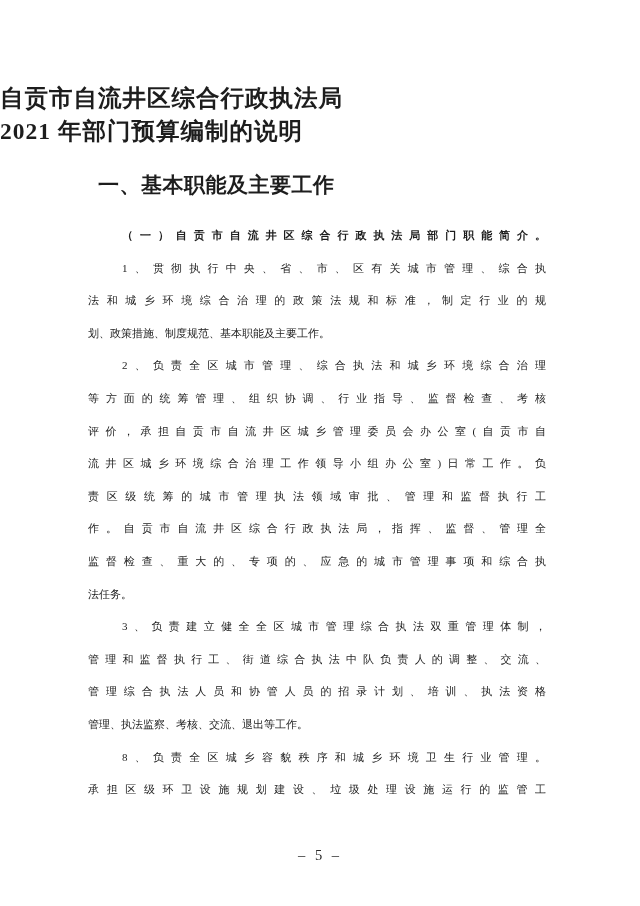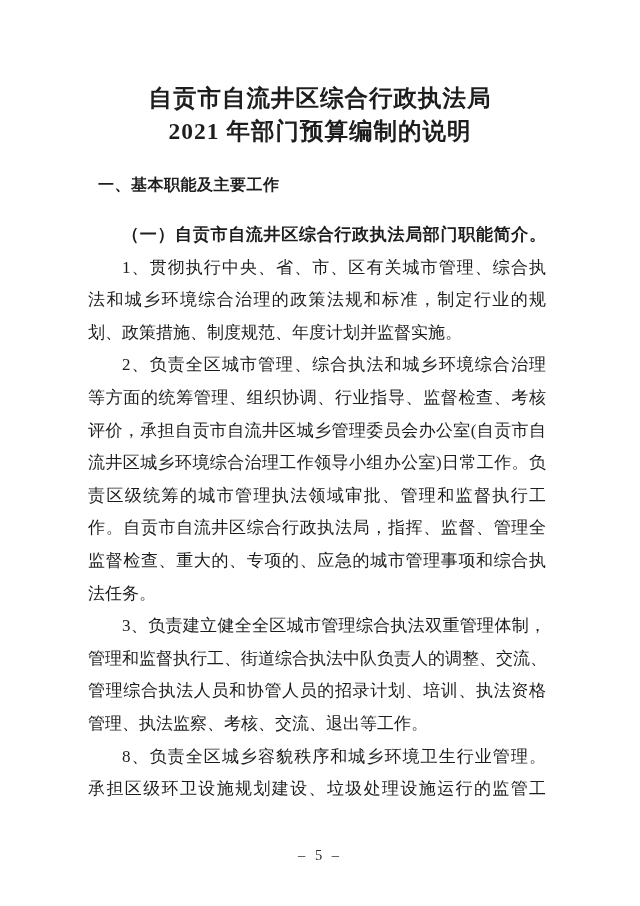--- a/index.html
+++ b/index.html
@@ -7,38 +7,37 @@
     position: relative;
     width: 640px;
     height: 906px;
     background: #ffffff;
     color: #1d1d1d;
     font-family: "Liberation Serif", "DejaVu Serif", serif;
     overflow: hidden;
   }
   .title-block {
     padding-top: 82px;
-    text-align: center;
     font-weight: bold;
     font-size: 23.5px;
     line-height: 33px;
     letter-spacing: 1px;
   }
   .section-heading {
     margin: 26px 0 0 98px;
     font-family: "Liberation Sans", "DejaVu Sans", sans-serif;
     font-weight: bold;
-    font-size: 16px;
+    font-size: 21px;
     line-height: 21px;
     letter-spacing: 0.5px;
   }
   .body-block {
     margin: 24px 12px 0 88px;
     width: 458px;
-    font-size: 17px;
+    font-size: 11px;
   }
   .line {
     height: 32.6px;
     line-height: 32.6px;
     text-align: justify;
     text-align-last: justify;
     white-space: nowrap;
   }
   .line.last { text-align-last: left; }
   .line.indent { padding-left: 34px; }
@@ -63,21 +62,21 @@
     <div>自贡市自流井区综合行政执法局</div>
     <div>2021 年部门预算编制的说明</div>
   </div>
 
   <div class="section-heading">一、基本职能及主要工作</div>
 
   <div class="body-block">
       <div class="line indent bold">（一）自贡市自流井区综合行政执法局部门职能简介。</div>
       <div class="line indent">1、贯彻执行中央、省、市、区有关城市管理、综合执</div>
       <div class="line">法和城乡环境综合治理的政策法规和标准，制定行业的规</div>
-      <div class="line last">划、政策措施、制度规范、年度计划并监督实施。</div>
+      <div class="line last">划、政策措施、制度规范、基本职能及主要工作。</div>
       <div class="line indent">2、负责全区城市管理、综合执法和城乡环境综合治理</div>
       <div class="line">等方面的统筹管理、组织协调、行业指导、监督检查、考核</div>
       <div class="line">评价，承担自贡市自流井区城乡管理委员会办公室(自贡市自</div>
       <div class="line">流井区城乡环境综合治理工作领导小组办公室)日常工作。负</div>
       <div class="line">责区级统筹的城市管理执法领域审批、管理和监督执行工</div>
       <div class="line">作。自贡市自流井区综合行政执法局，指挥、监督、管理全</div>
       <div class="line">监督检查、重大的、专项的、应急的城市管理事项和综合执</div>
       <div class="line last">法任务。</div>
       <div class="line indent">3、负责建立健全全区城市管理综合执法双重管理体制，</div>
       <div class="line">管理和监督执行工、街道综合执法中队负责人的调整、交流、</div>

